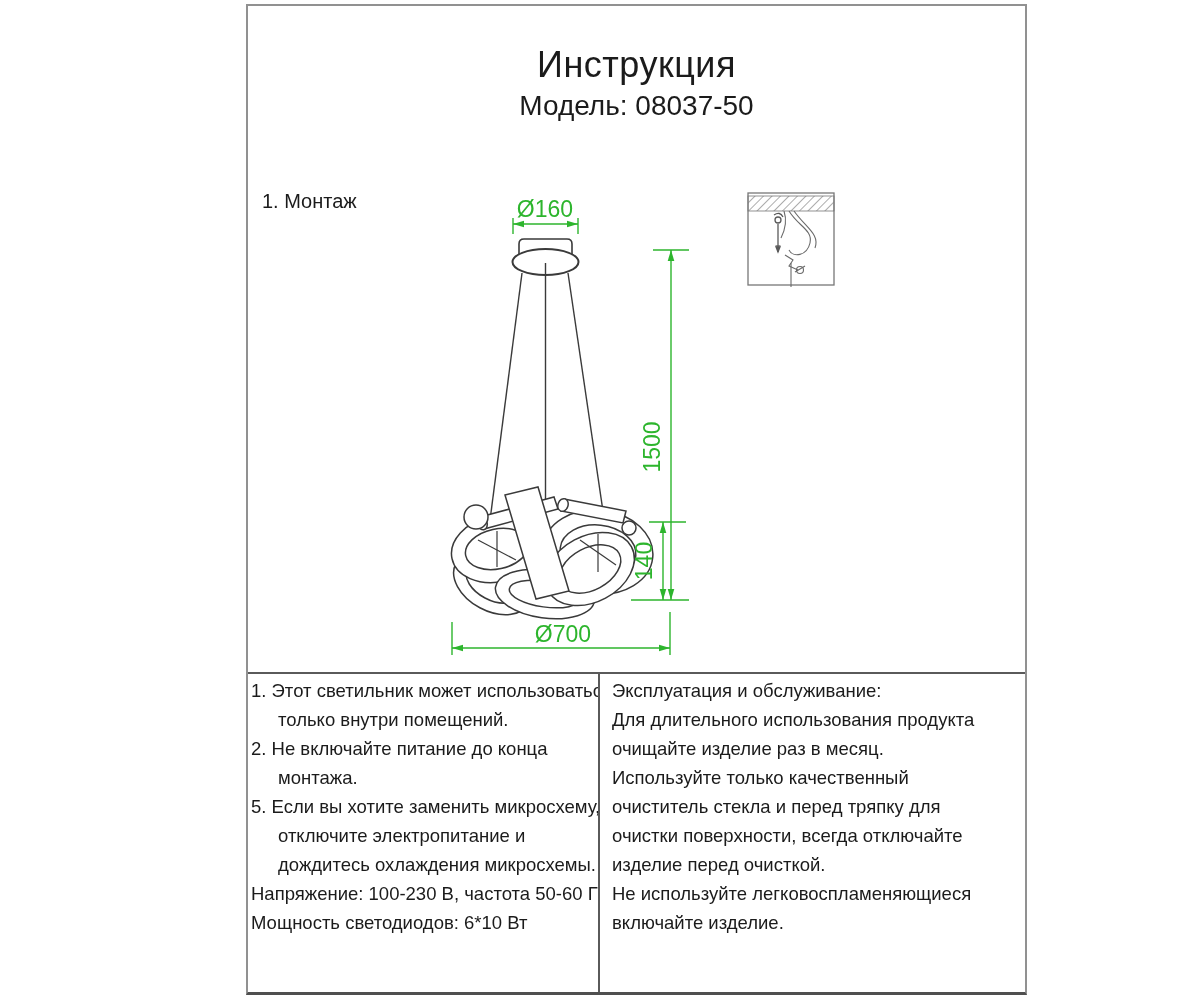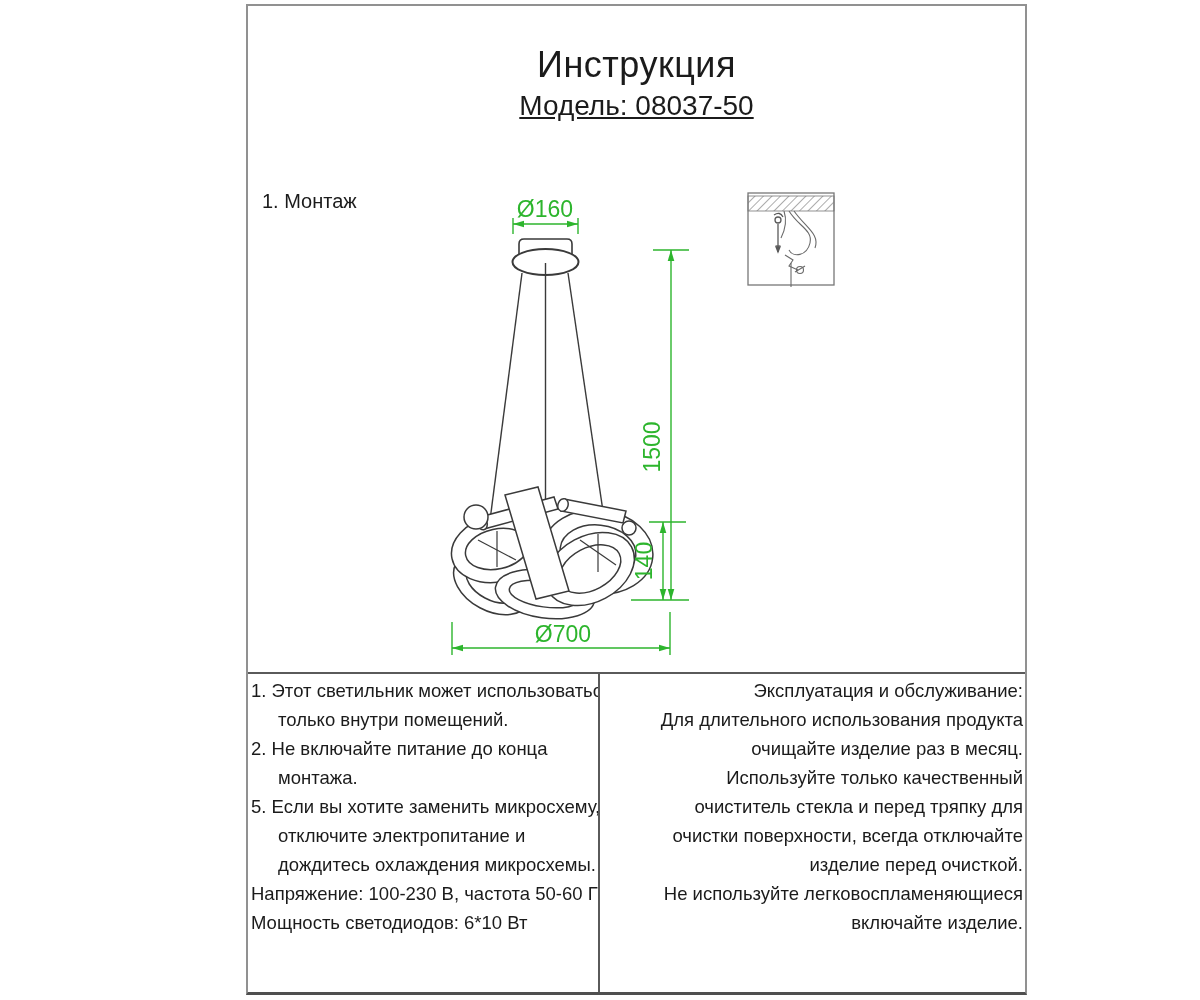--- a/index.html
+++ b/index.html
@@ -3,29 +3,29 @@
 <meta charset="utf-8">
 <style>
   html,body{margin:0;padding:0;background:#ffffff;}
   body{width:1200px;height:1000px;position:relative;overflow:hidden;
        font-family:"Liberation Sans","DejaVu Sans",sans-serif;color:#1b1b1b;}
   .page{position:absolute;left:246px;top:4px;width:781px;height:991px;
         box-sizing:border-box;background:#fff;
         border:2px solid #919191;border-bottom:3px solid #4f4f4f;}
   .title{position:absolute;left:0;right:0;top:38px;text-align:center;
          font-size:36px;letter-spacing:0.5px;}
-  .model{position:absolute;left:0;right:0;top:84px;text-align:center;font-size:28px;text-decoration:underline;}
+  .model{position:absolute;left:0;right:0;top:84px;text-align:center;font-size:28px;}
   .section-heading{position:absolute;left:14px;top:140px;font-size:20px;margin-top:44px;}
   .diagram{position:absolute;left:0;top:0;width:703px;height:986px;}
   
   .notes{position:absolute;left:0;right:0;top:666px;bottom:0;
          border-top:2px solid #5a5a5a;display:flex;}
   .cell{box-sizing:border-box;font-size:18.5px;overflow:hidden;padding:2px 2px 0 3px;}
   .cell.left{width:352px;border-right:2px solid #5a5a5a;}
-  .cell.right{flex:1;padding-left:12px;text-align:right;}
+  .cell.right{flex:1;padding-left:12px;}
   .bline{height:29px;line-height:29px;white-space:nowrap;}
   .bline.cont{padding-left:27px;}
 </style>
 </head>
 <body>
 
 <div class="page">
 
   <div class="title">Инструкция</div>
   <div class="model">Модель: 08037-50</div>

